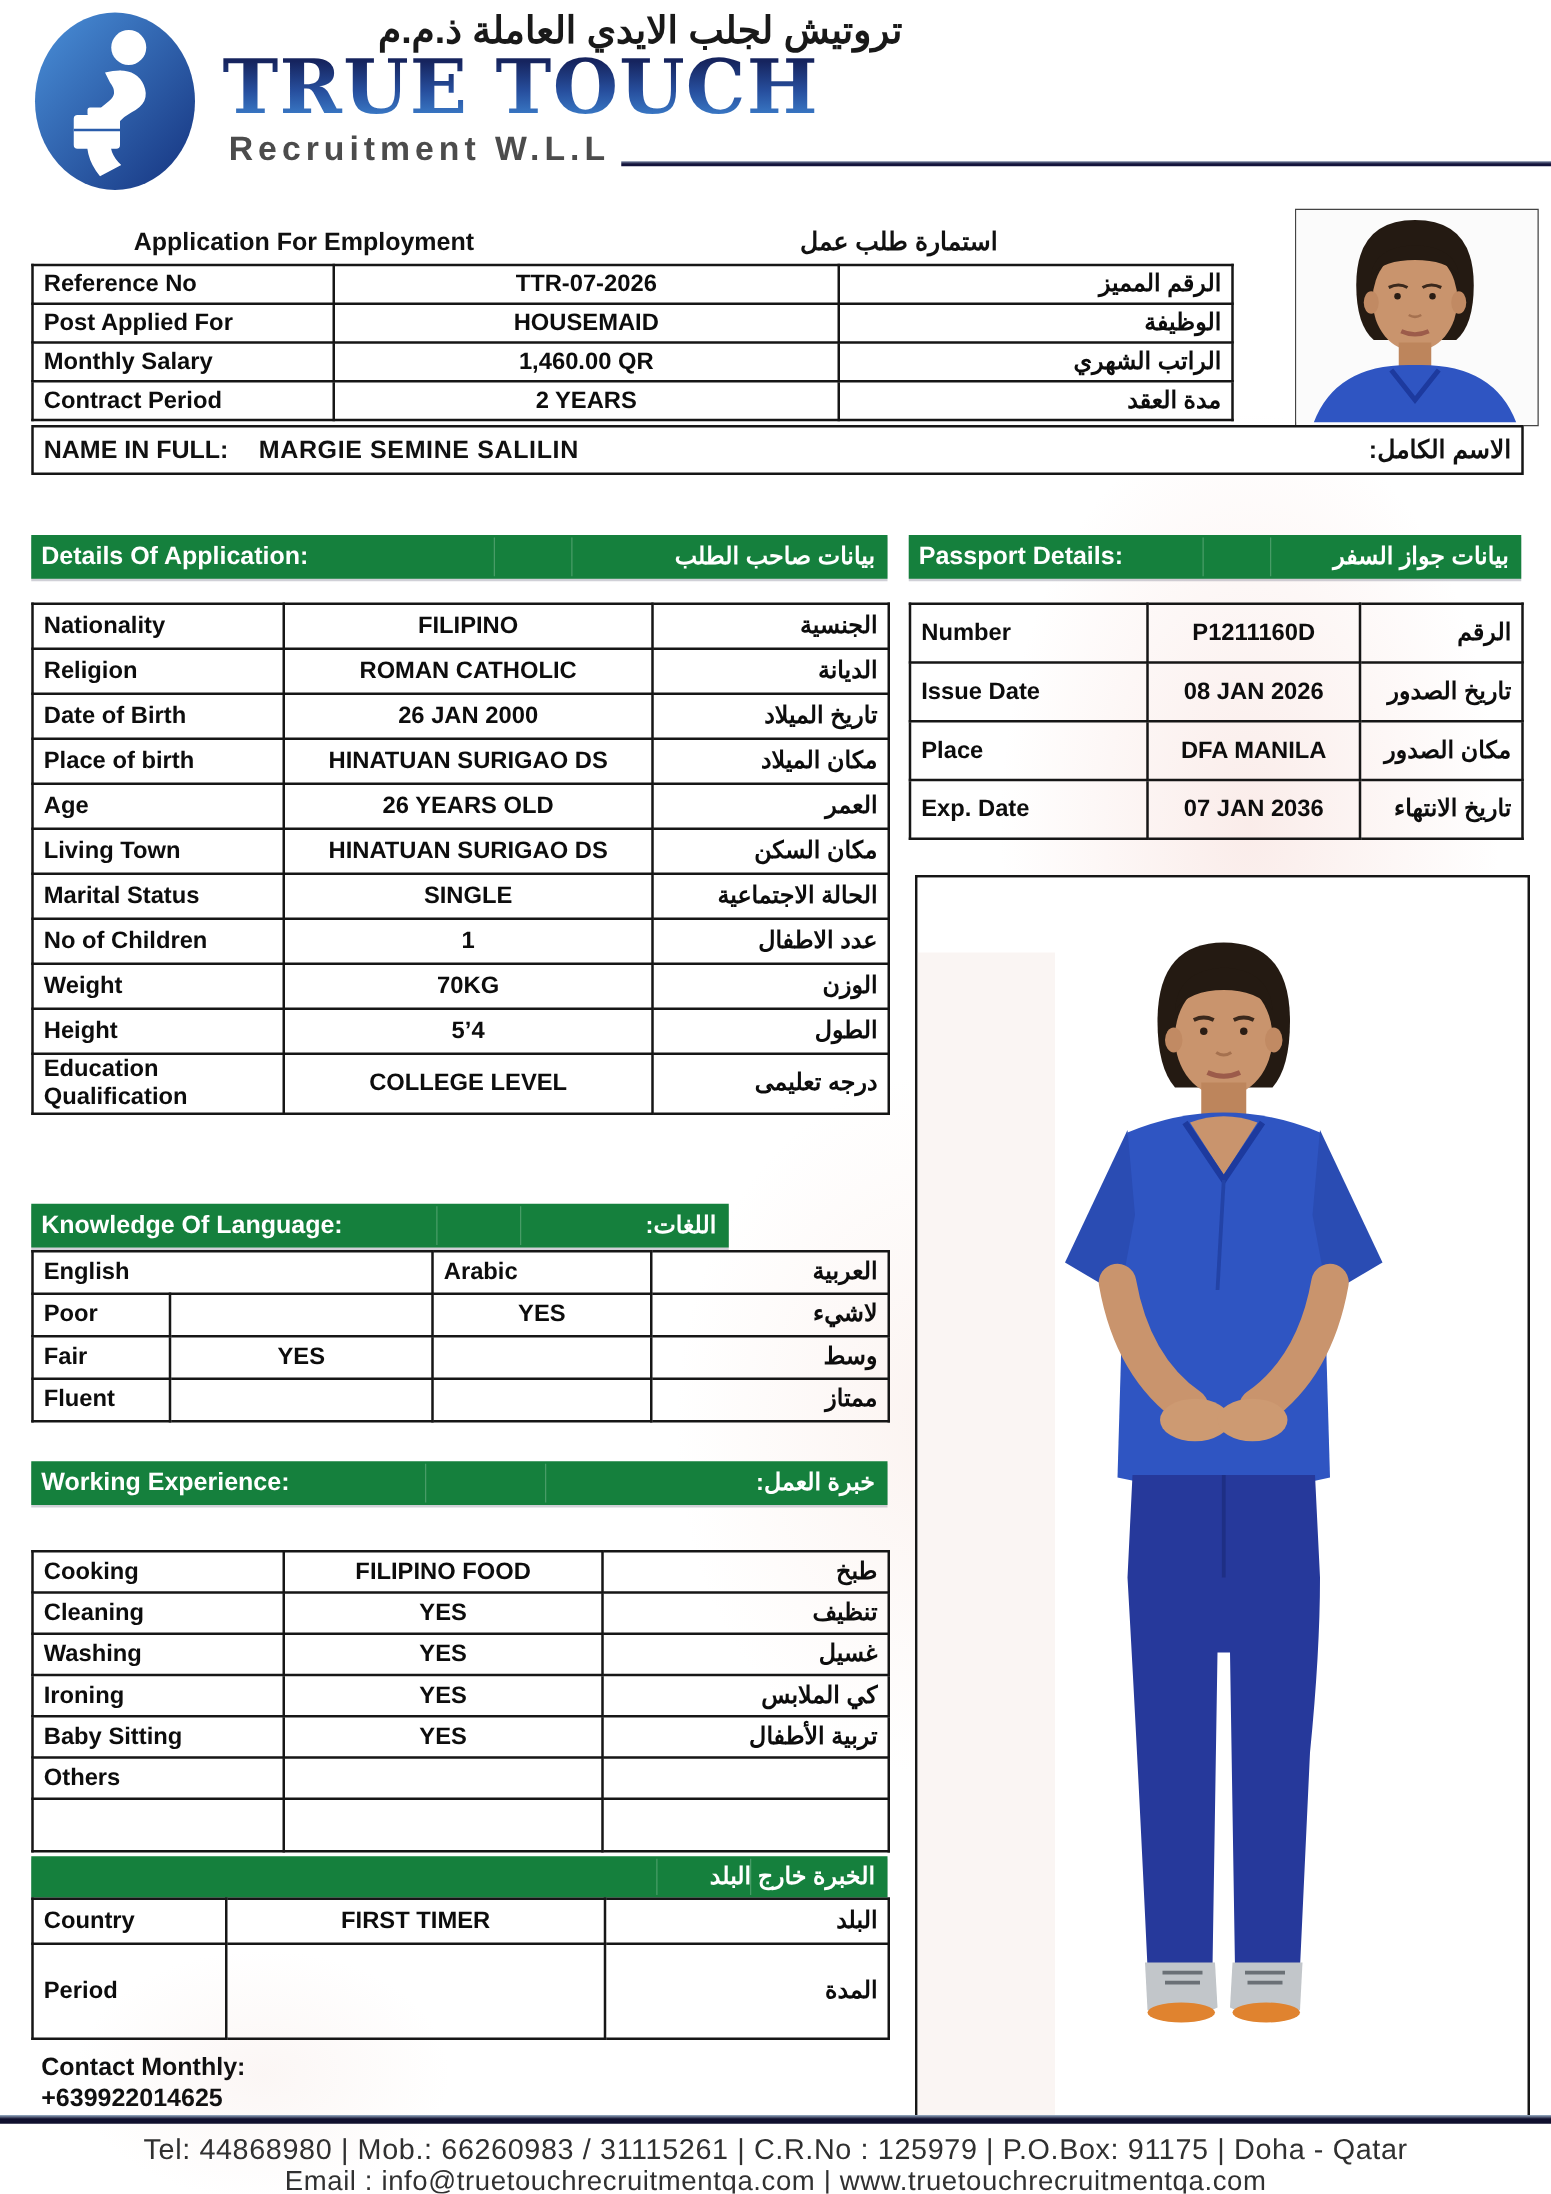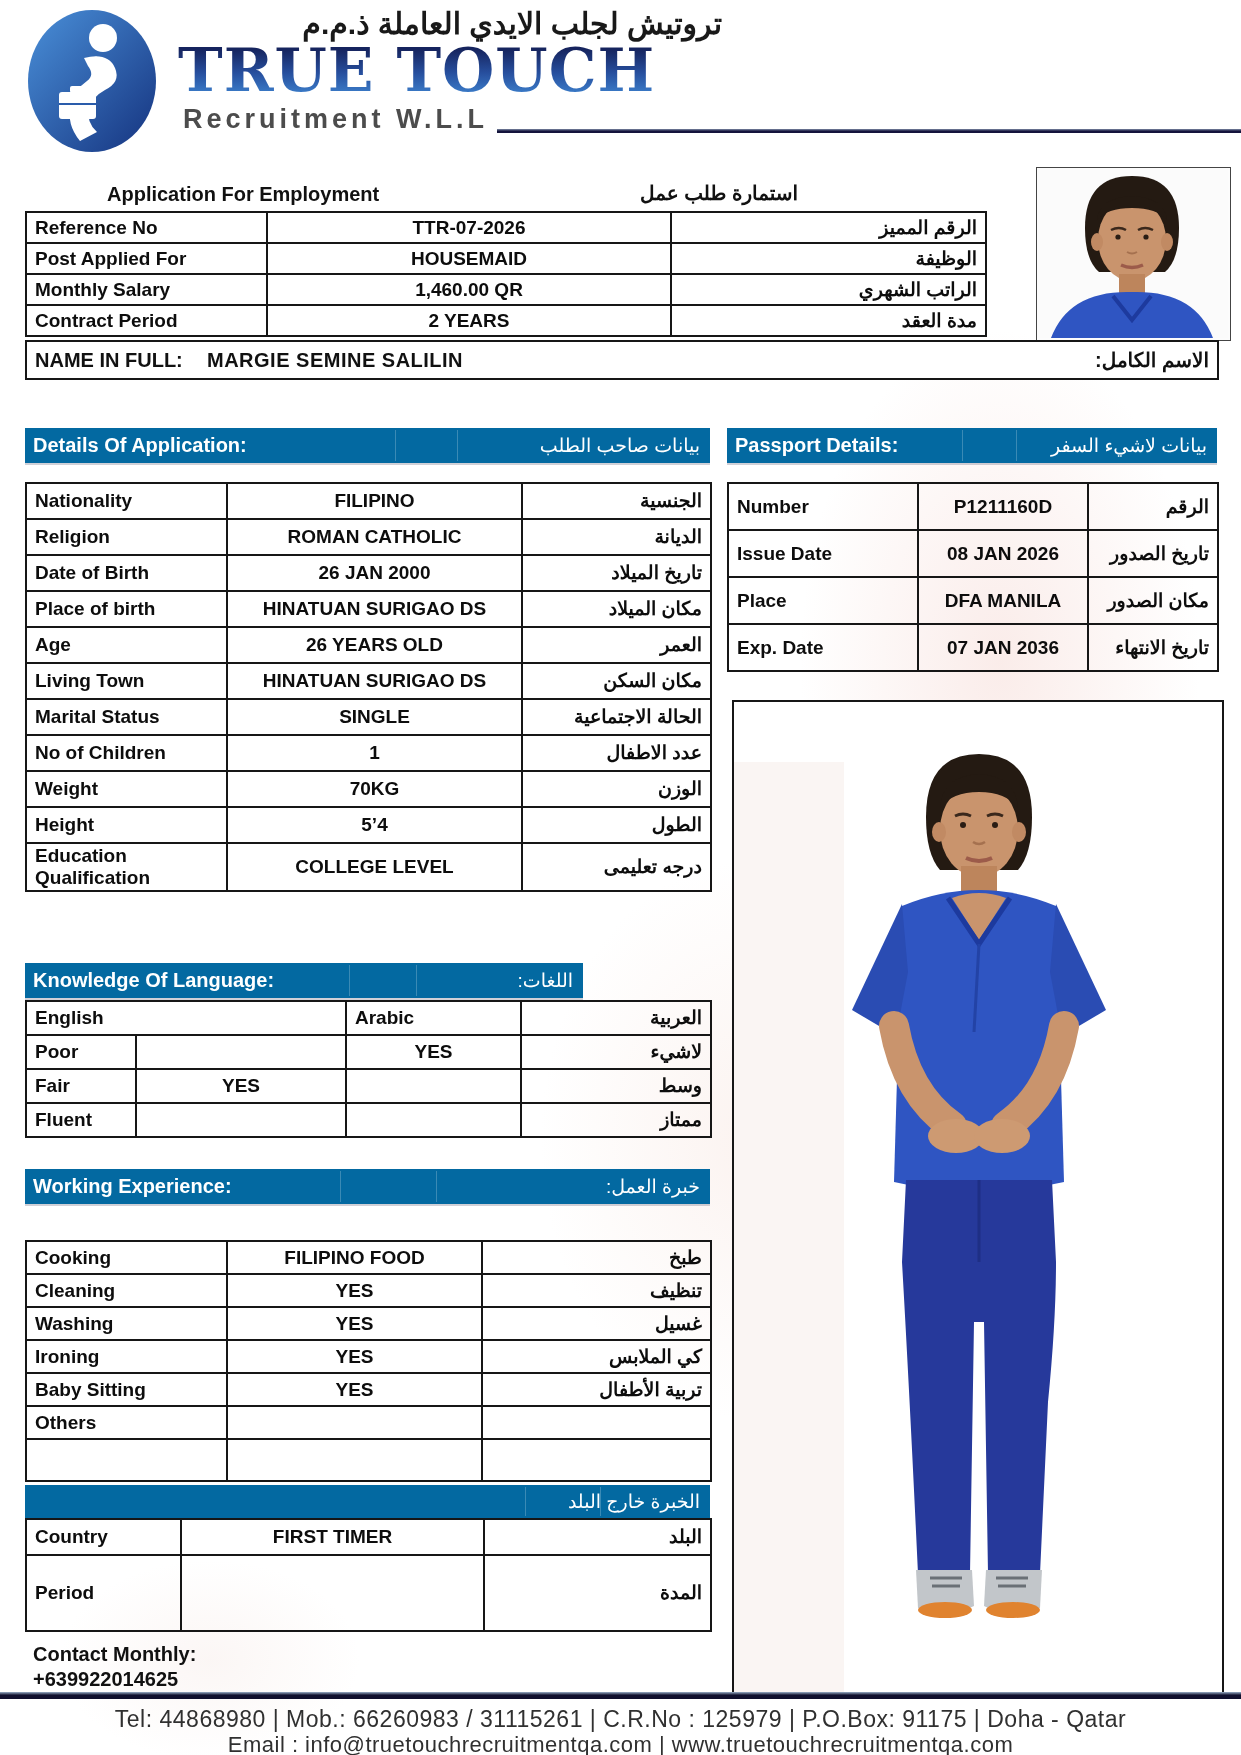--- a/index.html
+++ b/index.html
@@ -46,23 +46,23 @@
     border:1px solid #444;background:#fcfcfc;overflow:hidden;}
 
   
   .name-box{position:absolute;left:25px;top:340px;width:1190px;height:36px;
     border:2px solid #161616;background:#fff;}
   .name-box .nm-label{position:absolute;left:8px;top:0;line-height:36px;font-size:20px;font-weight:bold;}
   .name-box .nm-value{position:absolute;left:180px;top:0;line-height:36px;font-size:20px;font-weight:bold;letter-spacing:.5px;}
   .name-box .nm-ar{position:absolute;right:8px;top:0;line-height:36px;font-size:20px;font-weight:bold;direction:rtl;}
 
   
-  .bar{position:absolute;height:35px;background:#0369a1;color:#fff;box-shadow:0 2px 0 rgba(120,120,140,.35);}
+  .bar{position:absolute;height:35px;background:#15803d;color:#fff;box-shadow:0 2px 0 rgba(120,120,140,.35);}
   .bar .bar-en{position:absolute;left:8px;top:0;line-height:35px;font-size:20px;font-weight:bold;}
-  .bar .bar-ar{position:absolute;right:10px;top:0;line-height:35px;font-size:19px;font-weight:normal;direction:rtl;}
+  .bar .bar-ar{position:absolute;right:10px;top:0;line-height:35px;font-size:19px;font-weight:bold;direction:rtl;}
   .bar .bar-sep{position:absolute;top:2px;bottom:2px;width:1px;background:rgba(255,255,255,.22);}
   .bar-details{left:25px;top:428px;width:685px;}
   .bar-passport{left:727px;top:428px;width:490px;}
   .bar-lang{left:25px;top:963px;width:558px;}
   .bar-work{left:25px;top:1169px;width:685px;}
   .bar-abroad{left:25px;top:1485px;width:685px;height:33px;}
   .bar-abroad .bar-ar{line-height:33px;}
 
   
   .details-table{left:25px;top:482px;width:685px;}
@@ -185,21 +185,21 @@
   <div class="bar bar-details">
     <span class="bar-en">Details Of Application:</span>
     <span class="bar-sep" style="left:54%"></span>
     <span class="bar-sep" style="left:63%"></span>
     <span class="bar-ar">بيانات صاحب الطلب</span>
   </div>
   <div class="bar bar-passport">
     <span class="bar-en">Passport Details:</span>
     <span class="bar-sep" style="left:48%"></span>
     <span class="bar-sep" style="left:59%"></span>
-    <span class="bar-ar">بيانات لاشيء السفر</span>
+    <span class="bar-ar">بيانات جواز السفر</span>
   </div>
 
   <table class="grid details-table">
     <colgroup>
         <col style="width:201px">
         <col style="width:295px">
         <col style="width:189px">
       </colgroup>
     <tbody>
         <tr>

